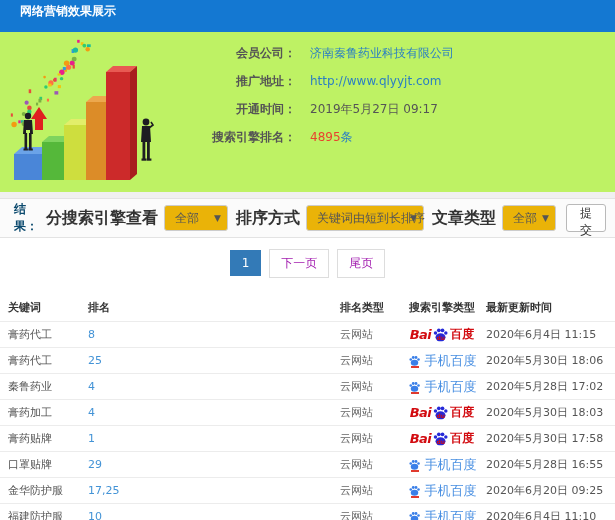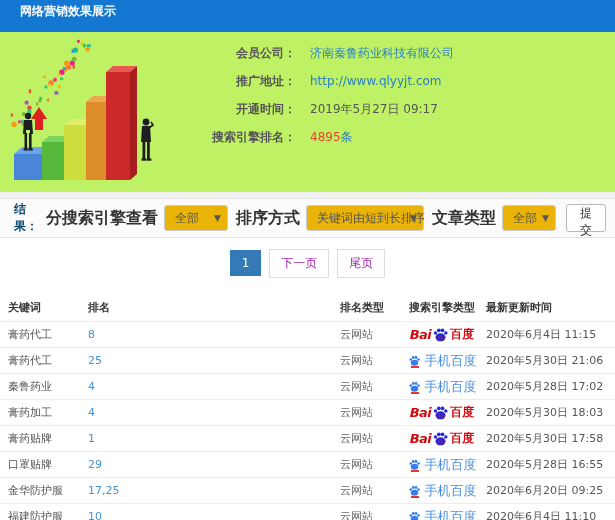--- a/index.html
+++ b/index.html
@@ -269,21 +269,21 @@
             <circle cx="4.5" cy="9" r="2.6" fill="#3a7fe8"></circle>
             <circle cx="9.5" cy="5" r="2.8" fill="#3a7fe8"></circle>
             <circle cx="15" cy="5" r="2.8" fill="#3a7fe8"></circle>
             <circle cx="20" cy="9" r="2.6" fill="#3a7fe8"></circle>
           </svg>
           <i class="pawline"></i>
         </span>
         <span class="mtext">手机百度</span>
       </span>
     </span>
-    <span class="c5">2020年5月30日 21:06</span>
+    <span class="c5">2020年5月30日 18:06</span>
   </div>
 
   <div class="trow">
     <span class="c1">秦鲁药业</span>
     <span class="c2"><a class="rank-link">4</a></span>
     <span class="c3">云网站</span>
     <span class="c4">
       
       <span class="mbaidu">
         <span class="pawwrap">

